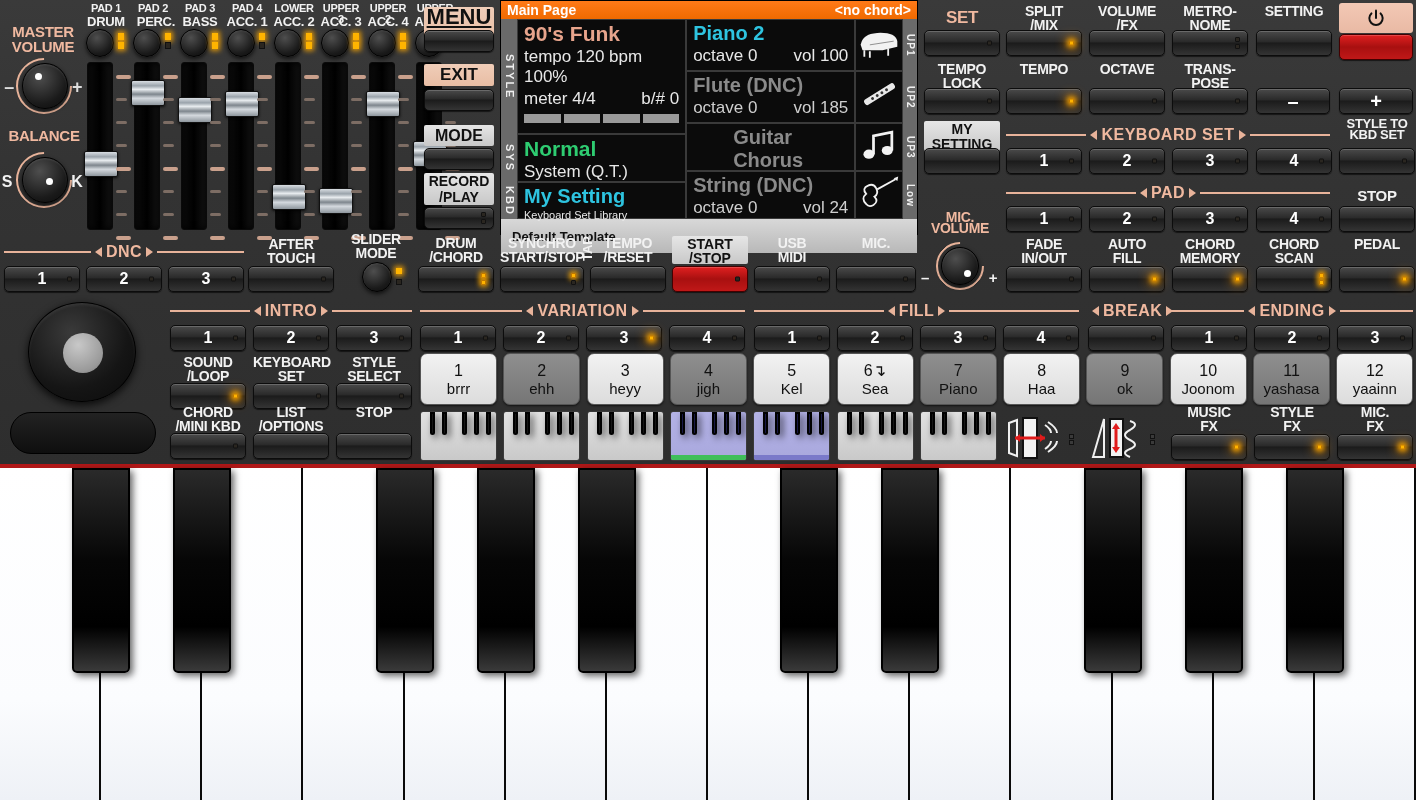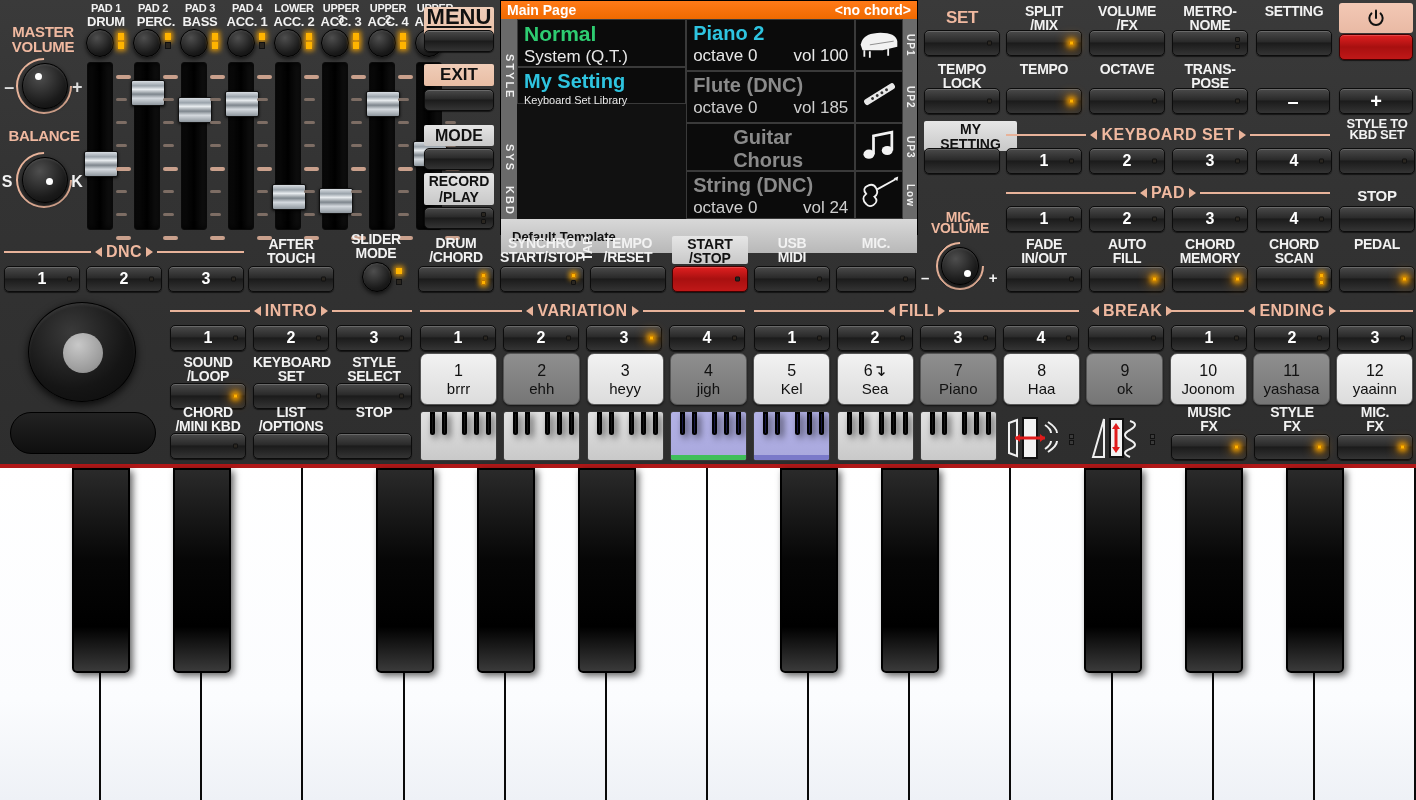--- a/index.html
+++ b/index.html
@@ -334,20 +334,34 @@
     </div>
     <div id="lcdbody">
 
       <div style="width:16px;display:flex;flex-direction:column;">
         <div class="lcdside" style="height:115px;writing-mode:vertical-rl;letter-spacing:2px;">STYLE</div>
         <div class="lcdside" style="height:48px;writing-mode:vertical-rl;letter-spacing:2px;">SYS</div>
         <div class="lcdside" style="height:37px;writing-mode:vertical-rl;letter-spacing:2px;">KBD</div>
       </div>
 
       <div style="width:170px;display:flex;flex-direction:column;">
+        <div class="lcdcell" style="height:115px;">
+          <div class="lcdtitle" style="color:#e7a48c;">90's Funk</div>
+          <div class="lcdsub2">tempo 120 bpm 100%</div>
+          <div class="lcdsub">
+            <span>meter 4/4</span>
+            <span>b/# 0</span>
+          </div>
+          <div style="display:flex;gap:3px;padding:4px 6px;">
+            <span style="flex:1;height:9px;background:#9a9a9a;"></span>
+            <span style="flex:1;height:9px;background:#9a9a9a;"></span>
+            <span style="flex:1;height:9px;background:#9a9a9a;"></span>
+            <span style="flex:1;height:9px;background:#9a9a9a;"></span>
+          </div>
+        </div>
         <div class="lcdcell" style="height:48px;">
           <div class="lcdtitle" style="color:#2ecc71;">Normal</div>
           <div class="lcdsub2">System (Q.T.)</div>
         </div>
         <div class="lcdcell" style="height:37px;">
           <div class="lcdtitle" style="color:#2ec4e0;font-size:20px;">My Setting</div>
           <div class="lcdsub2" style="font-size:11px;">Keyboard Set Library</div>
         </div>
       </div>
 
@@ -489,21 +503,21 @@
       </div>
     </div>
 
   <div class="btn" style="position:absolute;left:1256px;top:88px;width:74px;height:26px;font-size:20px;">
     <span>–</span>
   </div>
   <div class="btn" style="position:absolute;left:1339px;top:88px;width:74px;height:26px;font-size:20px;">
     <span>+</span>
   </div>
 
-  <div class="capg" style="position:absolute;left:924px;top:121px;width:93px;height:30px;font-size:14px;line-height:15px;white-space:pre;padding-top:1px;">MY
+  <div class="capg" style="position:absolute;left:924px;top:121px;width:76px;height:30px;font-size:14px;line-height:15px;white-space:pre;padding-top:1px;">MY
 SETTING</div>
   <div class="btn" style="position:absolute;left:924px;top:148px;width:76px;height:26px;"></div>
 
   <div class="rule" style="position:absolute;left:1006px;top:126px;width:324px;">
     <div class="line"></div>
       <div class="ar arl"></div>
     <span class="tx">KEYBOARD SET</span>
     <div class="ar arr"></div>
       <div class="line"></div>
   </div>

